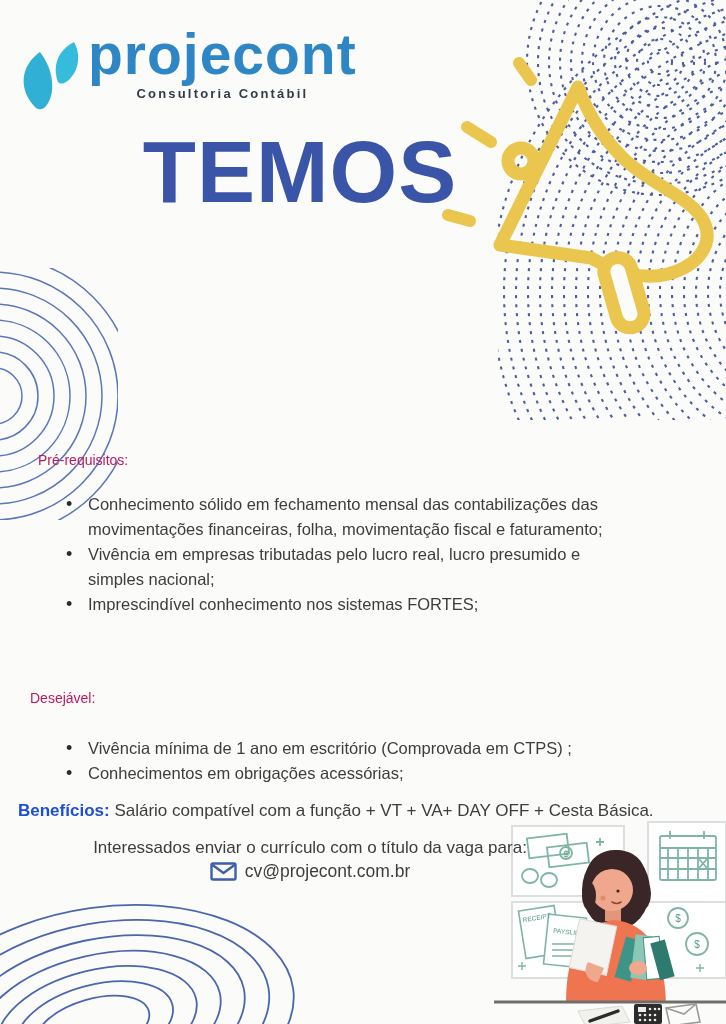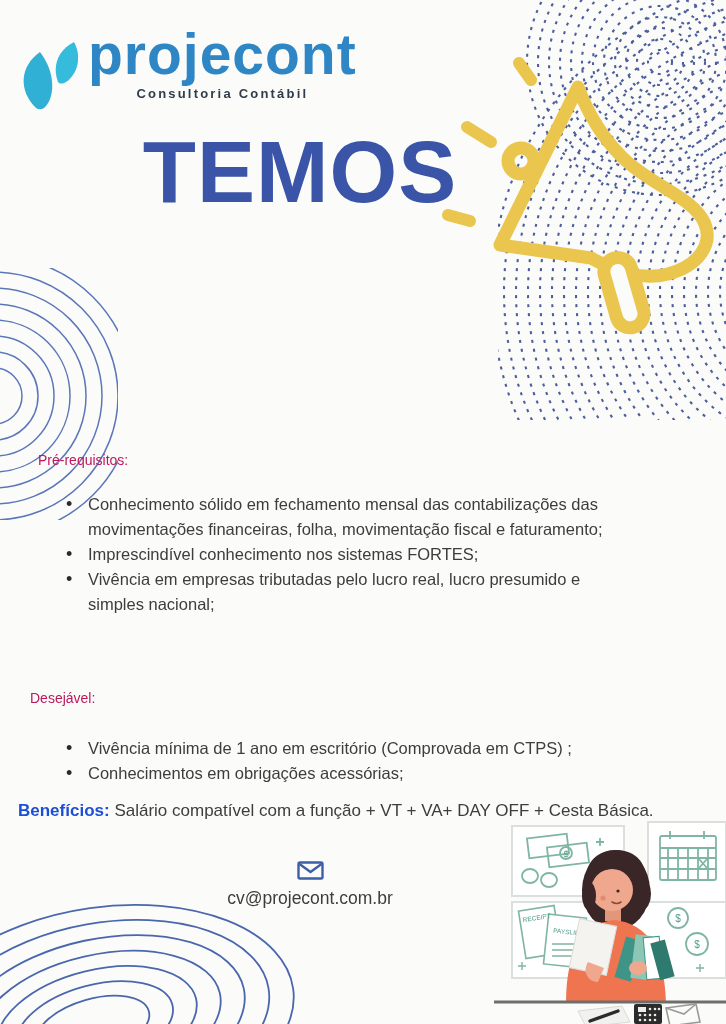--- a/index.html
+++ b/index.html
@@ -35,21 +35,21 @@
   .list-des { top:736px; left:64px; }
   ul.bullets li { position:relative; padding-left:24px; font-size:16.5px; line-height:25px; color:#3D3D3D; }
   ul.bullets li::before { content:"•"; position:absolute; left:2px; top:0; font-size:18px; color:#2b2b2b; }
 
   .benefits { position:absolute; top:801px; left:18px; width:700px; font-size:17px; color:#3D3D3D; }
   .benefits strong { color:#1d4ed8; }
 
   .apply-line { position:absolute; top:838px; left:0; width:620px; text-align:center;
                 font-size:17px; color:#3D3D3D; }
   .email-row { position:absolute; top:861px; left:0; width:620px; display:flex;
-               justify-content:center; align-items:center; gap:8px;flex-direction:column; }
+               justify-content:center; align-items:center; gap:8px; }
   .email-text { font-size:17.5px; color:#3D3D3D; }
 </style>
 </head>
 <body>
 
 <div class="page">
 
   <svg class="decor" width="726" height="1024" viewBox="0 0 726 1024">
     <defs>
       <clipPath id="dotsClip">
@@ -246,35 +246,36 @@
     </header>
 
     <div class="hero">
       <div>TEMOS</div>
     </div>
 
 
     <h2 class="sec-heading h-req">Pré-requisitos:</h2>
     <ul class="bullets list-req">
       <li>Conhecimento sólido em fechamento mensal das contabilizações das movimentações financeiras, folha, movimentação fiscal e faturamento;</li>
+      <li>Vivência em empresas tributadas pelo lucro real, lucro presumido e simples nacional;</li>
       <li>Imprescindível conhecimento nos sistemas FORTES;</li>
-      <li>Vivência em empresas tributadas pelo lucro real, lucro presumido e simples nacional;</li>
     </ul>
 
     <h2 class="sec-heading h-des">Desejável:</h2>
     <ul class="bullets list-des">
       <li>Vivência mínima de 1 ano em escritório (Comprovada em CTPS) ;</li>
       <li>Conhecimentos em obrigações acessórias;</li>
     </ul>
 
     <p class="benefits">
       <strong>Benefícios:</strong>
       <span>Salário compatível com a função + VT + VA+ DAY OFF + Cesta Básica.</span>
     </p>
 
+    <p class="apply-line">Interessados enviar o currículo com o título da vaga para:</p>
 
     <div class="email-row">
       <svg width="27" height="19" viewBox="0 0 27 19">
         <rect x="1.5" y="1.5" width="24" height="16" rx="1.5" fill="none" stroke="#3D5FA8" stroke-width="2.4"></rect>
         <path d="M2.5 3 L13.5 11 L24.5 3" fill="none" stroke="#3D5FA8" stroke-width="2.4"></path>
       </svg>
       <span class="email-text">cv@projecont.com.br</span>
     </div>
 
   </div>

